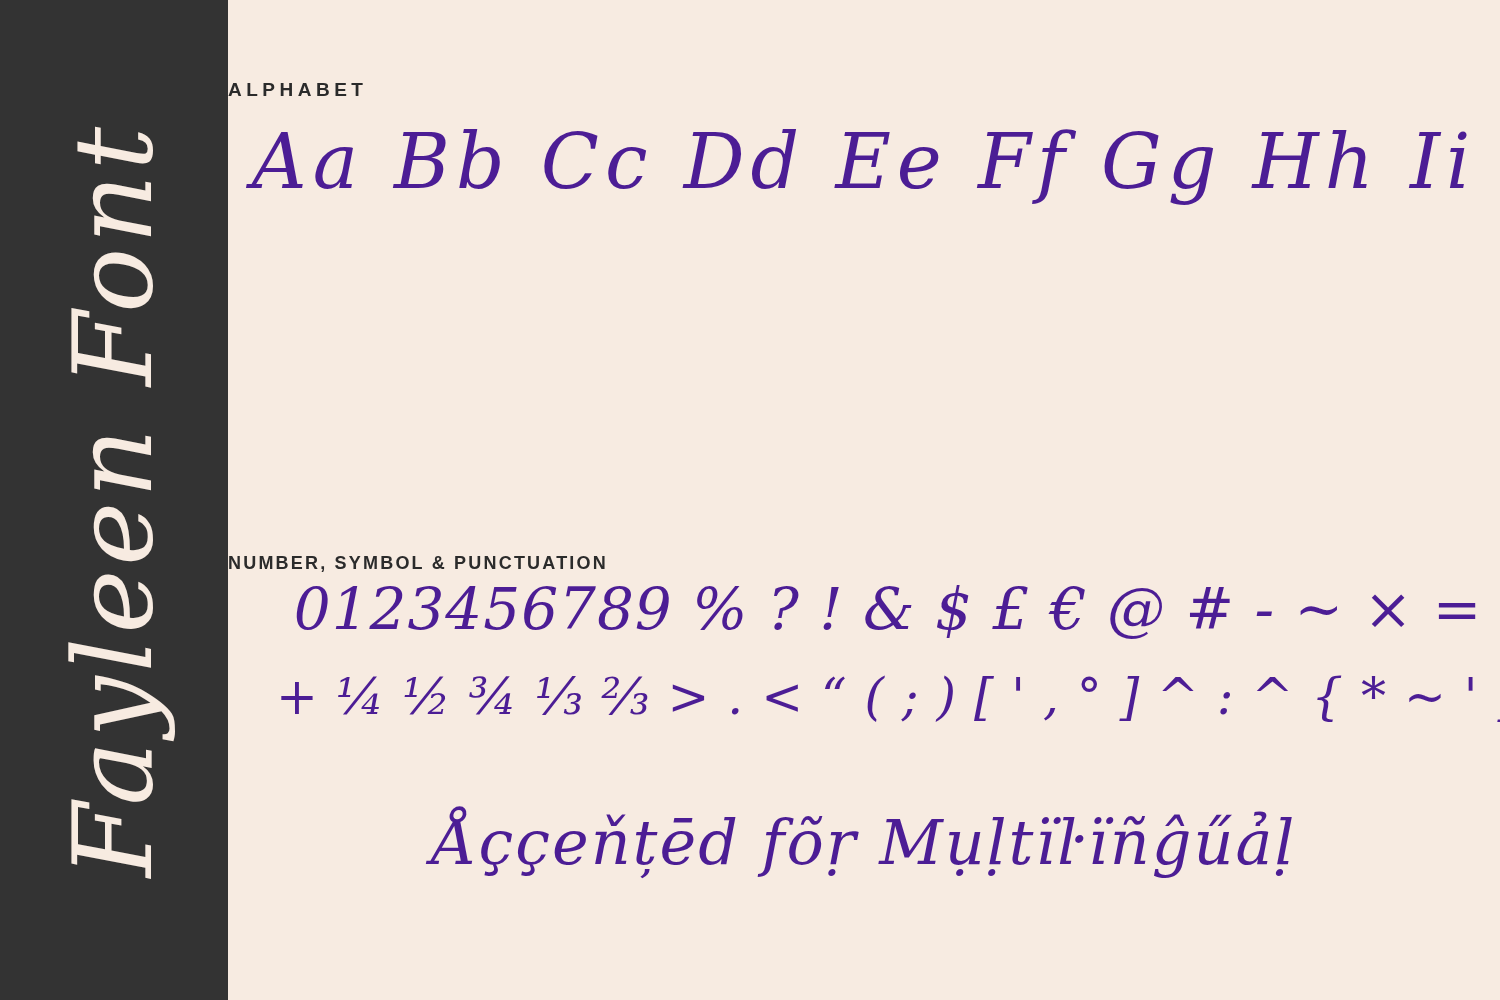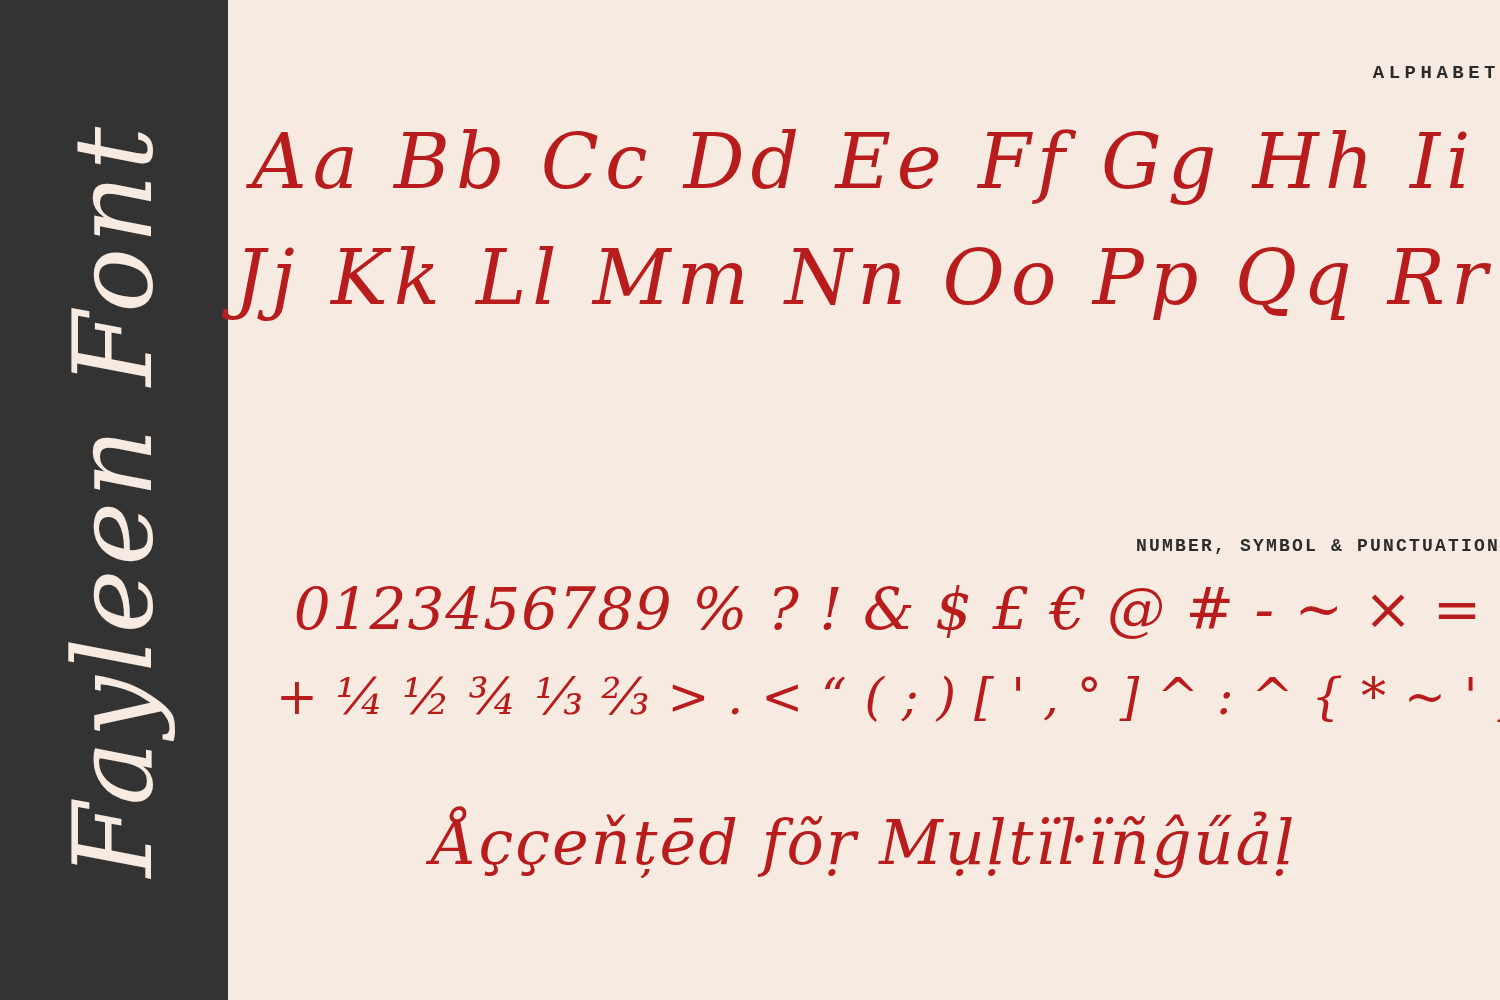--- a/index.html
+++ b/index.html
@@ -51,45 +51,46 @@
     line-height: 1;
   }
   
   .content {
     position: relative;
     flex: 1 1 auto;
     height: 1000px;
     padding: 0;
   }
   .section-label {
-    text-align: right;
-    font-family: Liberation Mono, monospace;
+    text-align: left;
+    font-family: Liberation Sans, sans-serif;
     font-weight: bold;
     color: #2b2b2b;
     font-size: 19px;
     letter-spacing: 4.5px;
+    margin-top: 17px;
   }
   .label-alphabet {
     position: absolute;
     top: 62px;
     left: 0;
     right: 0;
   }
   .label-numbers {
     position: absolute;
     top: 536px;
     left: 0;
     right: 0;
     font-size: 18px;
     letter-spacing: 2.2px;
   }
   .script {
     font-family: "DejaVu Serif", serif;
     font-style: italic;
-    color: #b91c1c;
+    color: #4c1d95;
     text-align: center;
     line-height: 1;
     white-space: nowrap;
   }
   .alpha-row {
     position: absolute;
     left: 0;
     right: 0;
     font-size: 76px;
     letter-spacing: 6px;
@@ -130,21 +131,20 @@
       <div class="vertical-title">Fayleen Font</div>
     </div>
   </div>
 
   <div class="content">
 
     <div class="section-label label-alphabet">ALPHABET</div>
 
     <div class="script alpha-row alpha-row-1">Aa Bb Cc Dd Ee Ff Gg Hh Ii</div>
 
-    <div class="script alpha-row alpha-row-2">Jj Kk Ll Mm Nn Oo Pp Qq Rr</div>
 
 
     <div class="section-label label-numbers">NUMBER, SYMBOL &amp; PUNCTUATION</div>
 
     <div class="script num-row num-row-1">0123456789 % ? ! &amp; $ £ € @ # - ~ × =</div>
 
     <div class="script num-row num-row-2">+ ¼ ½ ¾ ⅓ ⅔ &gt; . &lt; “ ( ; ) [ ' , ° ] ^ : ^ { * ~ ' } ” TM</div>
 
     <div class="script accent-row">Åççeňțēd fõṛ Mụḷtïŀïñĝűảḷ</div>
 

